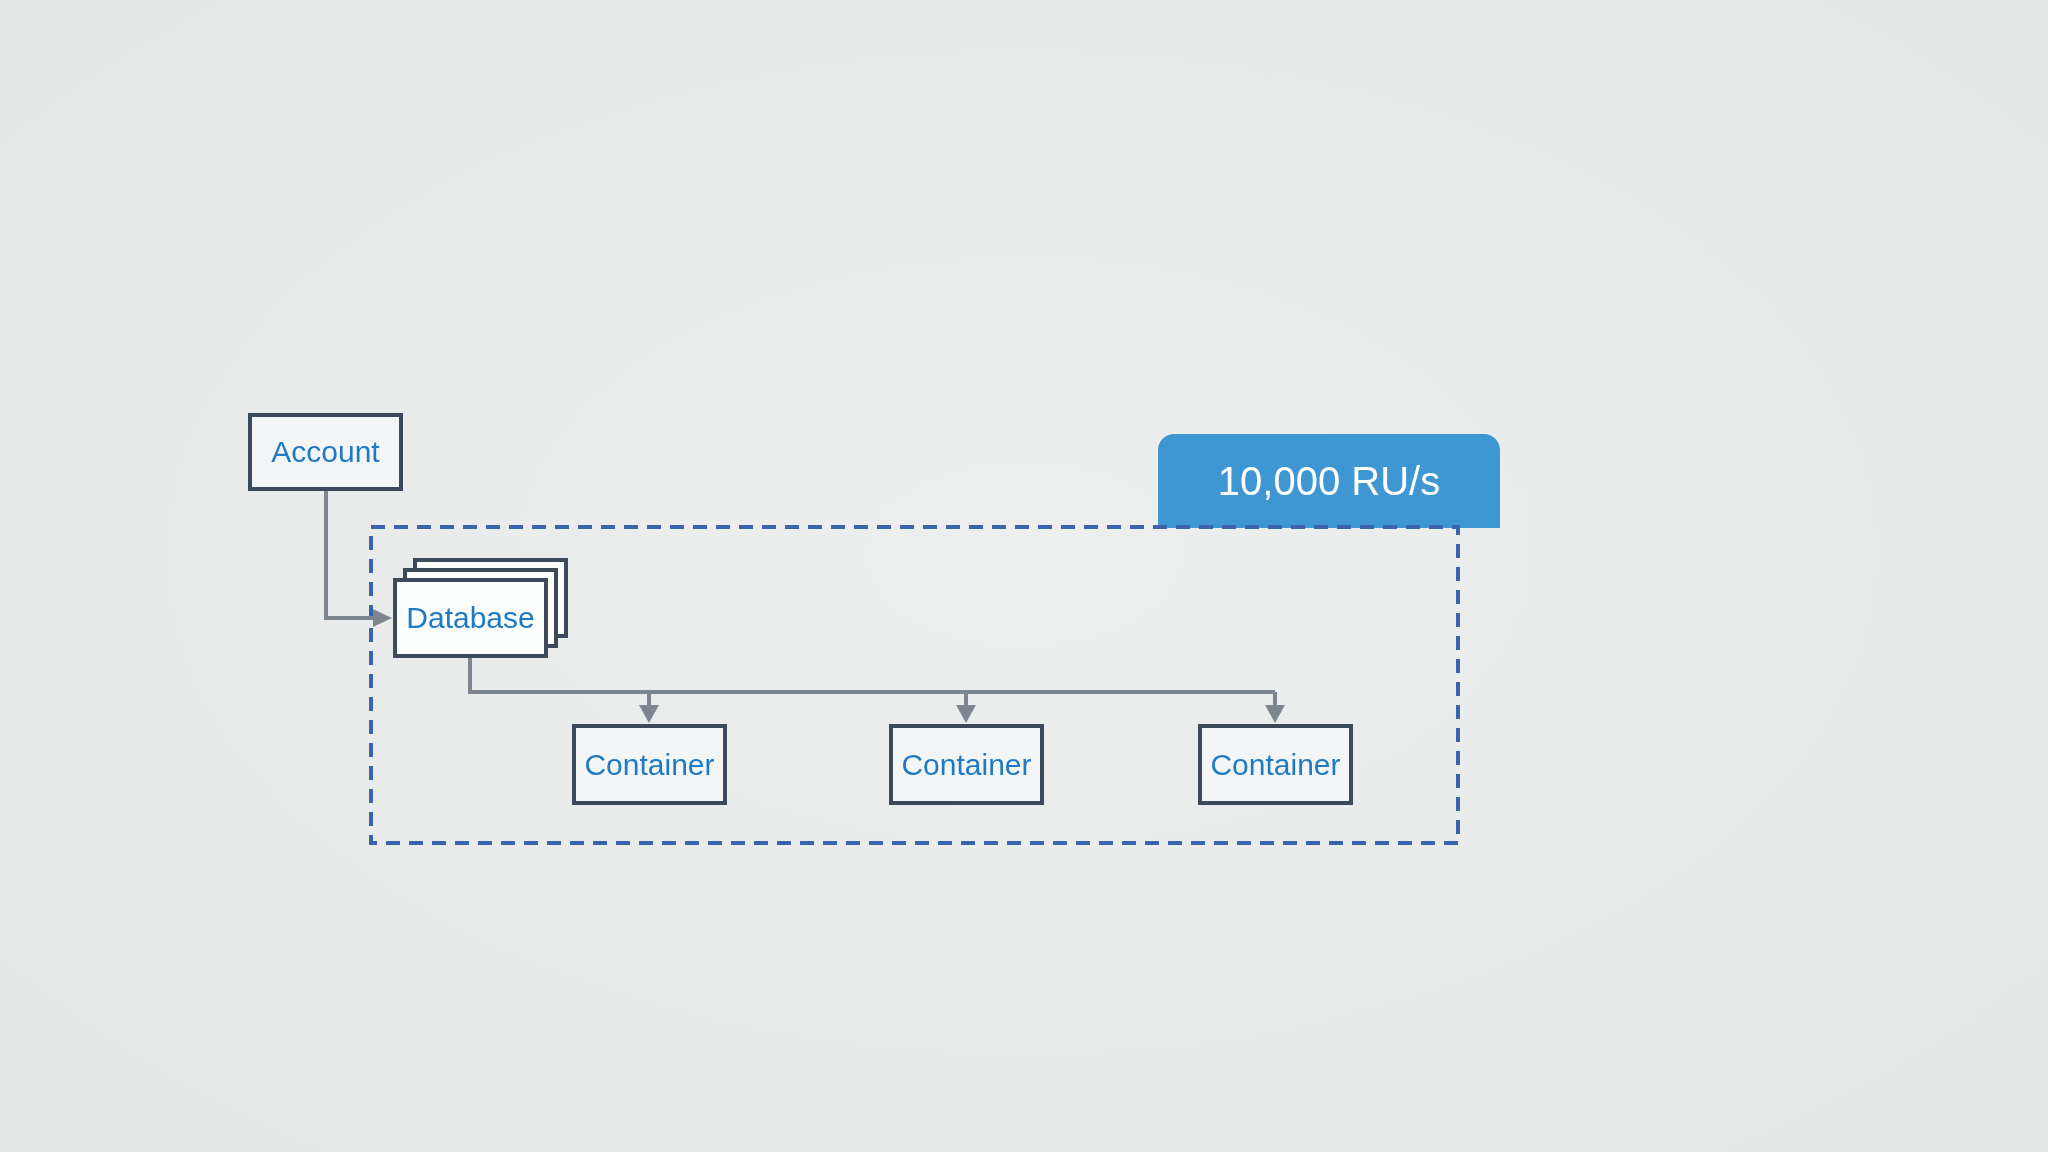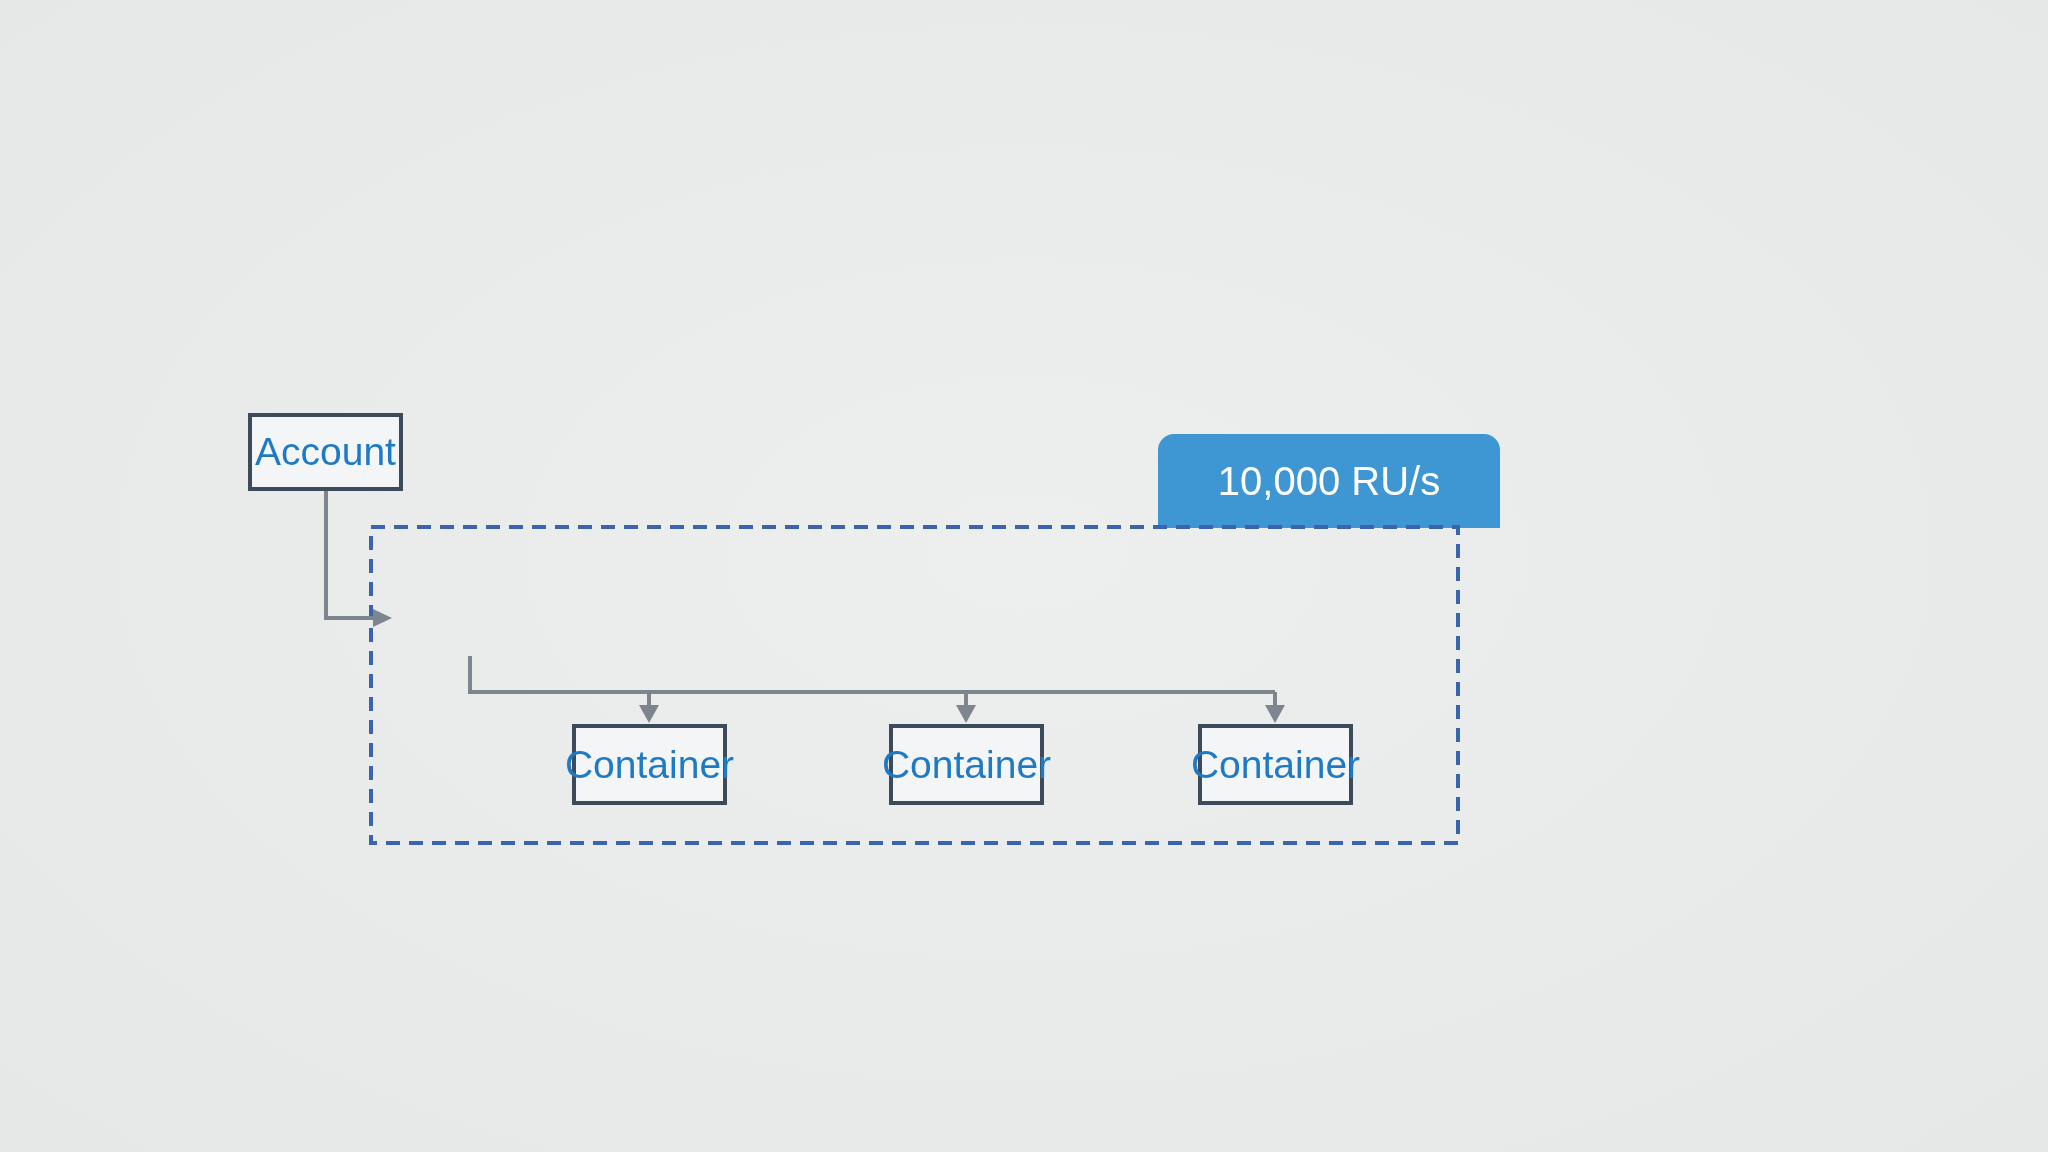--- a/index.html
+++ b/index.html
@@ -60,21 +60,21 @@
 
   
   .node {
     position: absolute;
     box-sizing: border-box;
     border: 4px solid #3c4a59;
     background: #f4f5f6;
     display: flex;
     align-items: center;
     justify-content: center;
-    font-size: 39px;
+    font-size: 30px;
     color: #1e7ac4;
     z-index: 3;
   }
   .node-account   { left: 248px;  top: 413px; width: 155px; height: 78px; }
   .node-container { top: 724px; width: 155px; height: 81px; justify-content: center; }
   .node-container.c1 { left: 572px; }
   .node-container.c2 { left: 889px; }
   .node-container.c3 { left: 1198px; }
 
   
@@ -126,20 +126,27 @@
     <path d="M 649 692 L 649 706 M 966 692 L 966 706 M 1275 692 L 1275 706" fill="none" stroke="#7d868e" stroke-width="4"></path>
     <polygon points="649,723 639,705 659,705" fill="#7d868e"></polygon>
     <polygon points="966,723 956,705 976,705" fill="#7d868e"></polygon>
     <polygon points="1275,723 1265,705 1285,705" fill="#7d868e"></polygon>
   </svg>
 
   <div class="node node-account">
     <span>Account</span>
   </div>
 
+  <div class="db-stack">
+    <div class="db-card back2"></div>
+    <div class="db-card back1"></div>
+    <div class="db-card front">
+      <span>Database</span>
+    </div>
+  </div>
 
   <div class="node node-container c1">
     <span>Container</span>
   </div>
   <div class="node node-container c2">
     <span>Container</span>
   </div>
   <div class="node node-container c3">
     <span>Container</span>
   </div>

